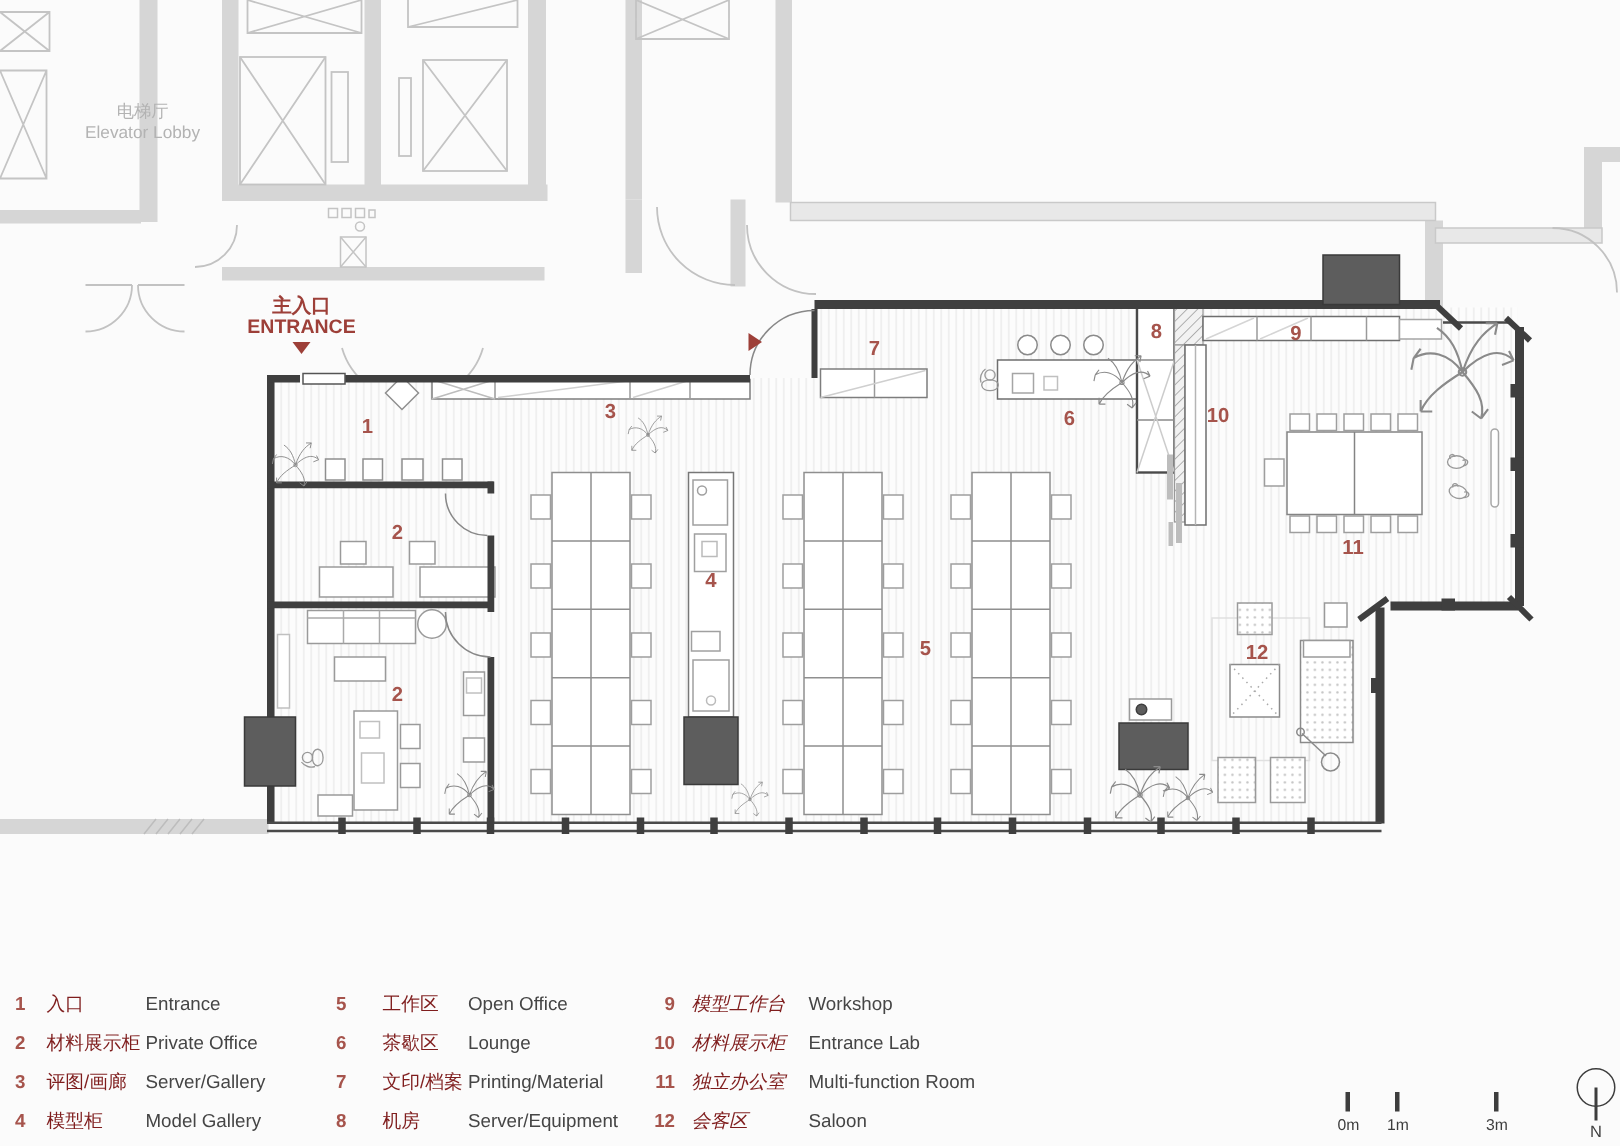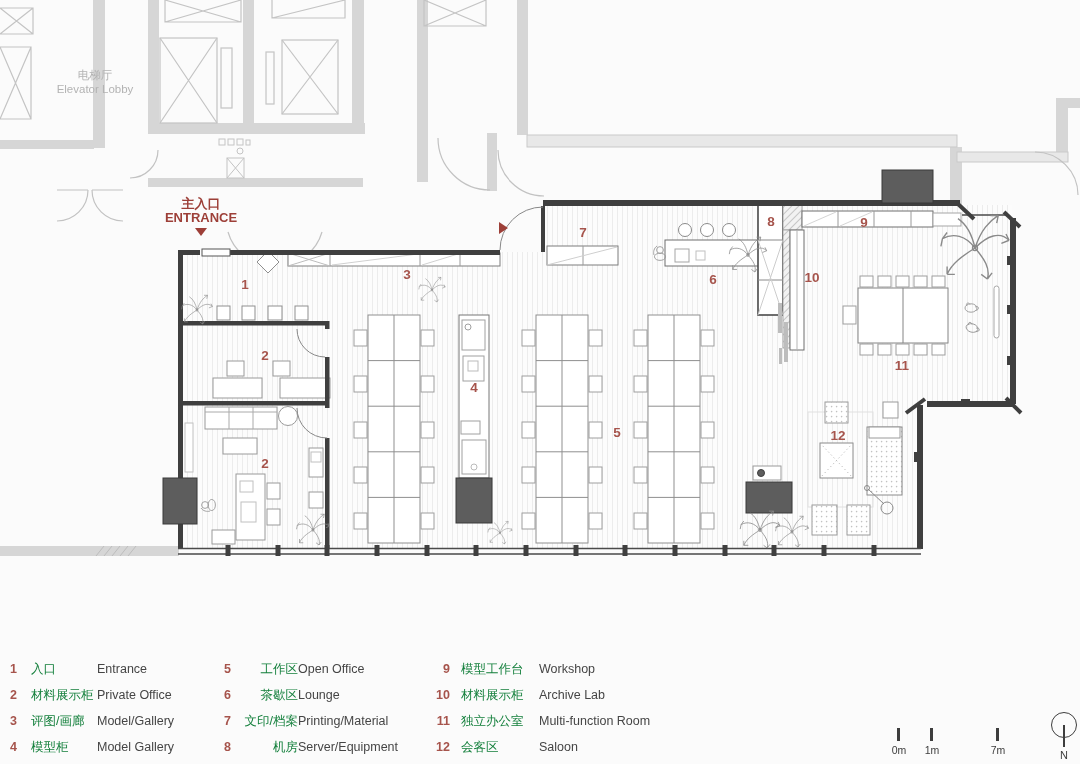--- a/index.html
+++ b/index.html
@@ -15,25 +15,25 @@
     border-top:8px solid #9d3f38;margin:3px auto 0;}
   .tri-right{position:absolute;width:0;height:0;border-top:6px solid transparent;
     border-bottom:6px solid transparent;border-left:9px solid #9d3f38;}
   .marker{position:absolute;transform:translate(-50%,-50%);color:#a6544c;
     font-size:13.5px;font-weight:bold;letter-spacing:0;}
   
   .legend{position:absolute;left:0;top:656px;width:1080px;height:108px;}
   .lg-col{position:absolute;top:0;}
   .lg-row{display:flex;height:26px;line-height:26px;font-size:12.5px;white-space:nowrap;}
   .lg-num{color:#a6544c;font-weight:bold;text-align:right;display:inline-block;}
-  .lg-cn{color:#15803d;display:inline-block;}
+  .lg-cn{color:#7f1d1d;display:inline-block;}
   .lg-en{color:#454545;display:inline-block;}
   .col1 .lg-num{width:16px;} .col1 .lg-cn{margin-left:14px;width:66px;}
-  .col2 .lg-num{width:16px;} .col2 .lg-cn{margin-left:10px;width:57px;text-align:right;}
-  .col3 .lg-num{width:16px;} .col3 .lg-cn{margin-left:11px;width:78px;}
+  .col2 .lg-num{width:16px;} .col2 .lg-cn{margin-left:24px;width:57px;}
+  .col3 .lg-num{width:16px;} .col3 .lg-cn{margin-left:11px;width:78px;font-style:italic;}
   
   .scalebar{position:absolute;left:0;top:0;width:1032px;height:764px;pointer-events:none;}
   .tick{position:absolute;width:3px;height:13px;background:#3d3d3d;}
   .tick-label{position:absolute;font-size:10.5px;color:#3d3d3d;transform:translateX(-50%);}
   .north-circle{position:absolute;width:24px;height:24px;border:1.6px solid #3d3d3d;border-radius:50%;}
   .north-stem{position:absolute;width:2px;height:22px;background:#3d3d3d;}
   .north-label{position:absolute;font-size:11px;color:#3d3d3d;transform:translateX(-50%);}
 </style>
 </head>
 <body>
@@ -437,21 +437,21 @@
         <span class="lg-en">Entrance</span>
       </div>
       <div class="lg-row">
         <span class="lg-num">2</span>
         <span class="lg-cn">材料展示柜</span>
         <span class="lg-en">Private Office</span>
       </div>
       <div class="lg-row">
         <span class="lg-num">3</span>
         <span class="lg-cn">评图/画廊</span>
-        <span class="lg-en">Model/Gallery</span>
+        <span class="lg-en">Server/Gallery</span>
       </div>
       <div class="lg-row">
         <span class="lg-num">4</span>
         <span class="lg-cn">模型柜</span>
         <span class="lg-en">Model Gallery</span>
       </div>
     </div>
     <div class="lg-col col2" style="left:215px;">
       <div class="lg-row">
         <span class="lg-num">5</span>
@@ -476,40 +476,40 @@
     </div>
     <div class="lg-col col3" style="left:434px;">
       <div class="lg-row">
         <span class="lg-num">9</span>
         <span class="lg-cn">模型工作台</span>
         <span class="lg-en">Workshop</span>
       </div>
       <div class="lg-row">
         <span class="lg-num">10</span>
         <span class="lg-cn">材料展示柜</span>
-        <span class="lg-en">Archive Lab</span>
+        <span class="lg-en">Entrance Lab</span>
       </div>
       <div class="lg-row">
         <span class="lg-num">11</span>
         <span class="lg-cn">独立办公室</span>
         <span class="lg-en">Multi-function Room</span>
       </div>
       <div class="lg-row">
         <span class="lg-num">12</span>
         <span class="lg-cn">会客区</span>
         <span class="lg-en">Saloon</span>
       </div>
     </div>
   </div>
 
   <div class="scalebar">
     <div class="tick" style="left:897px;top:728px;"></div>
     <div class="tick" style="left:930px;top:728px;"></div>
     <div class="tick" style="left:996px;top:728px;"></div>
     <div class="tick-label" style="left:899px;top:744px;">0m</div>
     <div class="tick-label" style="left:932px;top:744px;">1m</div>
-    <div class="tick-label" style="left:998px;top:744px;">7m</div>
+    <div class="tick-label" style="left:998px;top:744px;">3m</div>
     <div class="north-circle" style="left:1051px;top:712px;"></div>
     <div class="north-stem" style="left:1063px;top:725px;"></div>
     <div class="north-label" style="left:1064px;top:749px;">N</div>
   </div>
 
 </div>
 
 </body></html>

